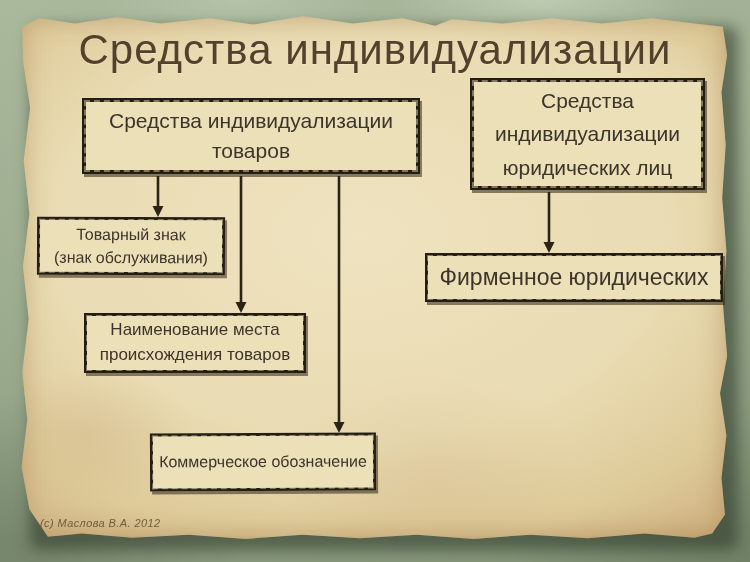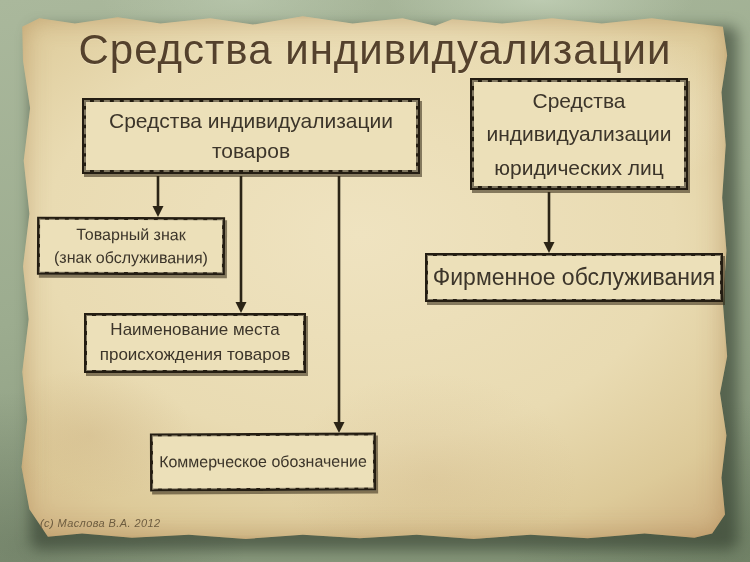--- a/index.html
+++ b/index.html
@@ -59,21 +59,21 @@
     background:#ece0b9;
     border:4px solid #241d12;
     outline:2px dashed rgba(238,226,190,.45);
     outline-offset:-4px;
     box-shadow:2px 3px 0 rgba(48,36,19,.55);
     color:#3c352a;
     box-sizing:border-box;
   }
   .box span{white-space:pre-line;display:block;line-height:1.45;}
   .b-goods      {left:82px;  top:98px;  width:338px; height:76px;  font-size:21px;}
-  .b-legal      {left:470px; top:78px;  width:218px; height:112px; font-size:21px;}
+  .b-legal      {left:470px; top:78px;  width:235px; height:112px; font-size:21px;}
   .b-legal span {line-height:1.6;}
   .b-trademark  {left:37px;  top:217px; width:188px; height:58px;  font-size:16px; border-width:3px; transform:rotate(.2deg);}
   .b-origin     {left:84px;  top:313px; width:222px; height:60px;  font-size:17px; border-width:3px;}
   .b-commercial {left:150px; top:433px; width:226px; height:58px;  font-size:16px; border-width:3px; transform:rotate(-.2deg);}
   .b-firm       {left:425px; top:253px; width:298px; height:49px;  font-size:23px; border-width:3px;}
   .footer{
     position:absolute;left:40px;top:517px;
     font-size:11px;font-style:italic;
     color:#6e5d40;
     letter-spacing:.4px;
@@ -122,17 +122,17 @@
   <div class="box b-origin">
     <span>Наименование места
 происхождения товаров</span>
   </div>
 
   <div class="box b-commercial">
     <span>Коммерческое обозначение</span>
   </div>
 
   <div class="box b-firm">
-    <span>Фирменное обслуживания</span>
+    <span>Фирменное юридических</span>
   </div>
 
   <div class="footer">(с) Маслова В.А. 2012</div>
 </div>
 
 </body></html>

